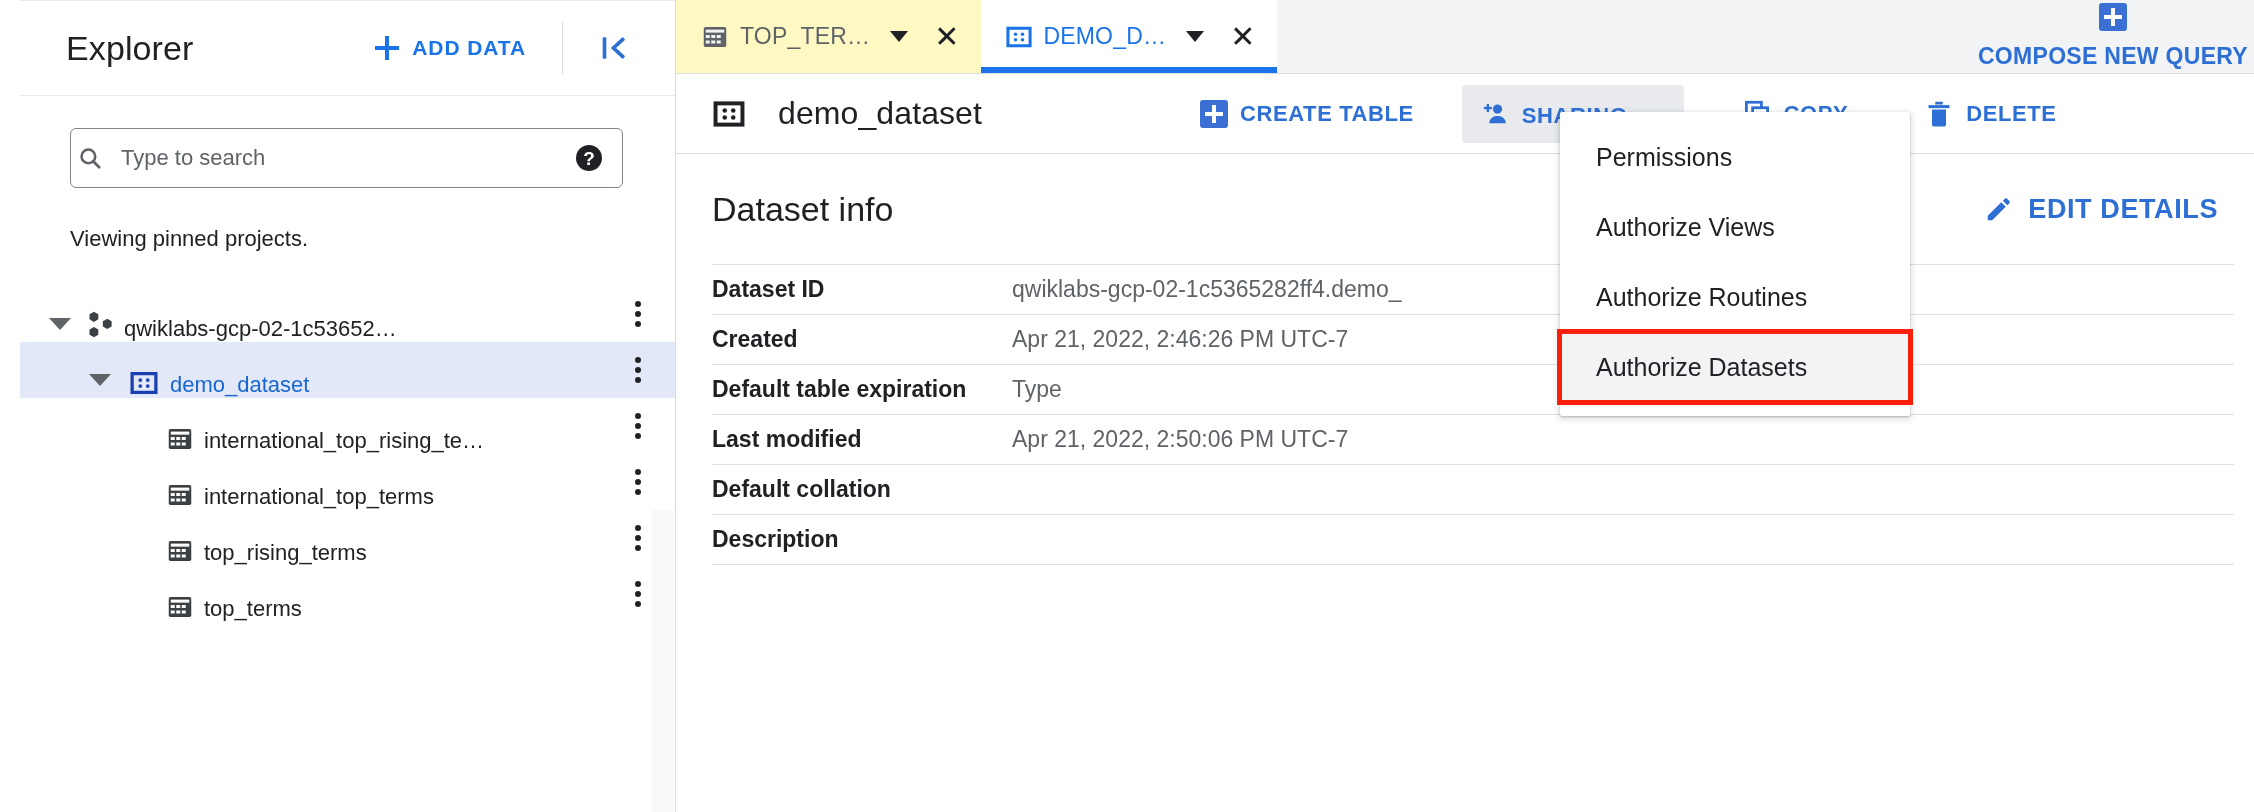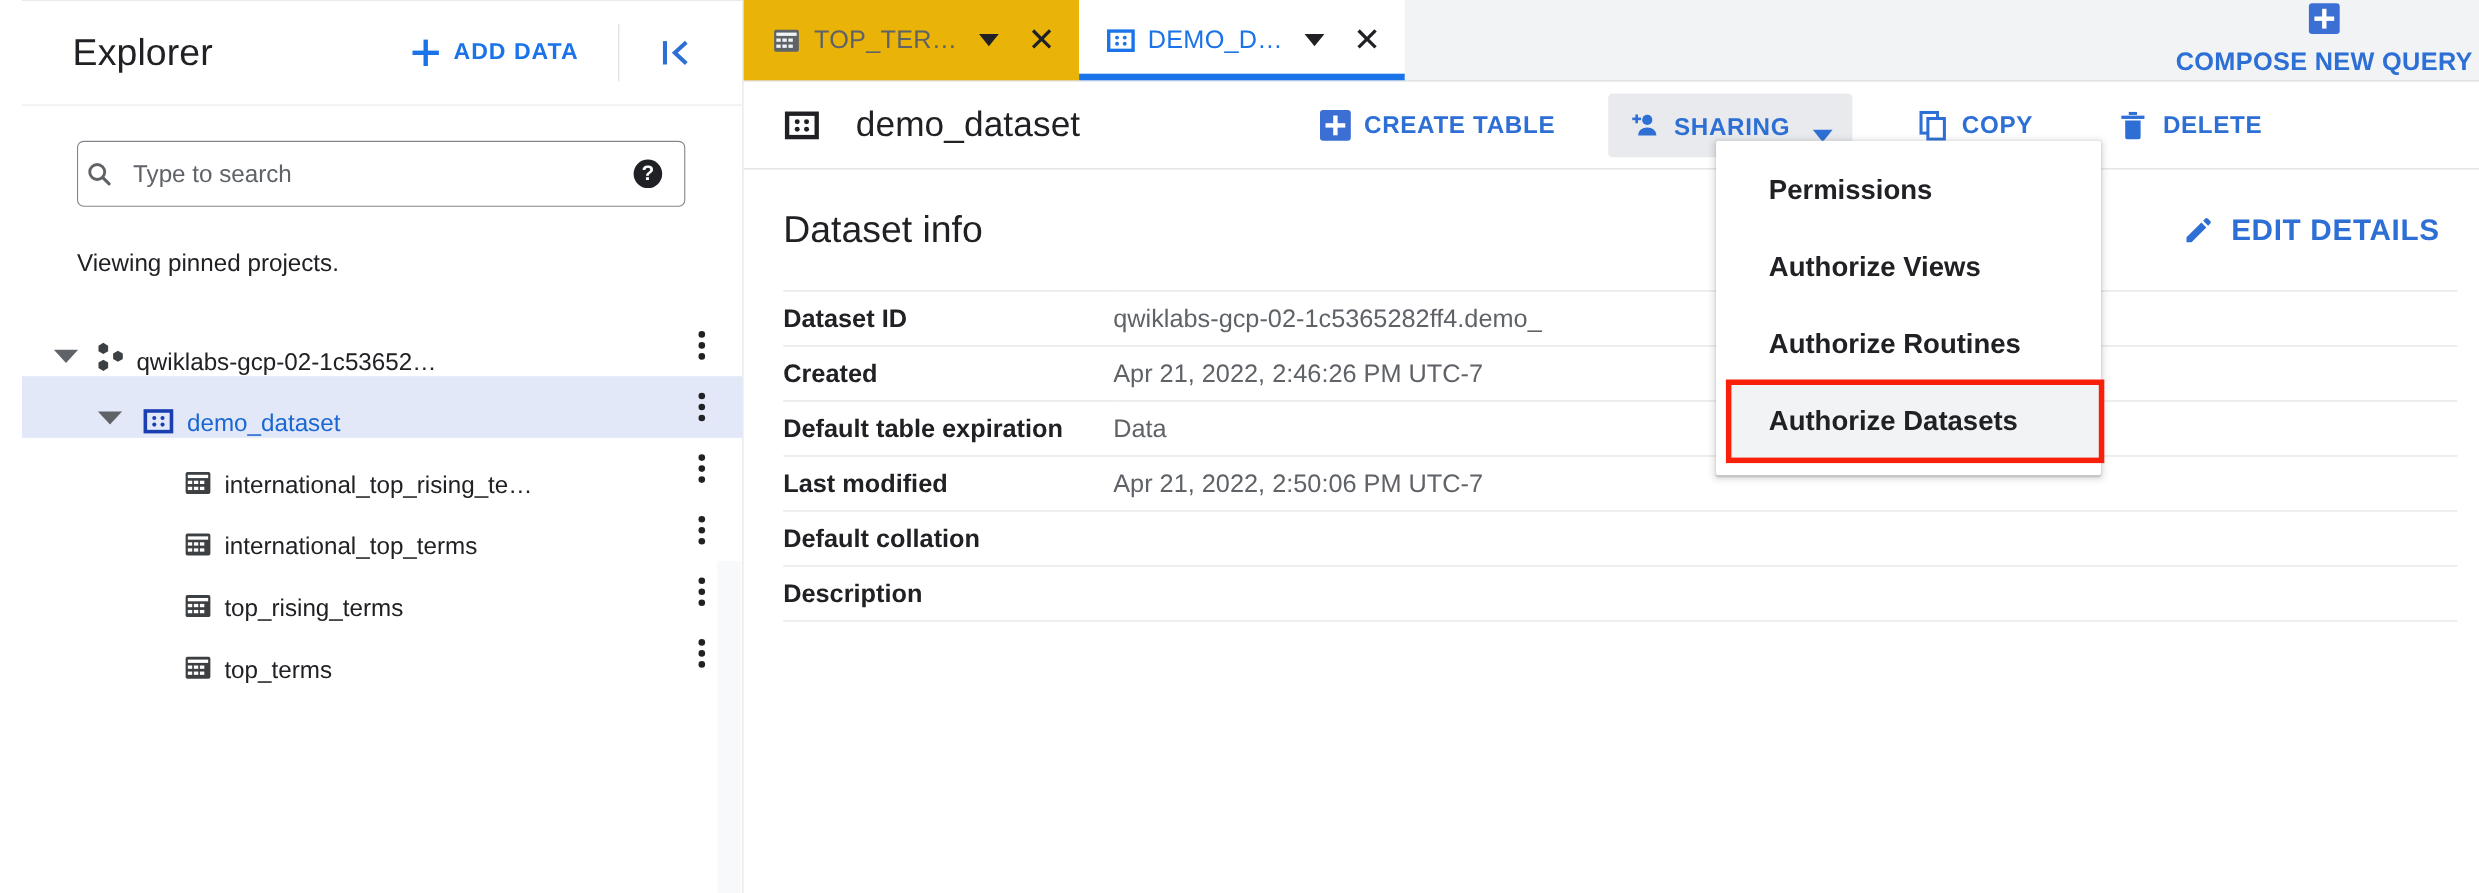--- a/index.html
+++ b/index.html
@@ -113,21 +113,21 @@
   .right-panel { flex: 1; display: flex; flex-direction: column; position: relative; background:#fff; }
 
   .tabbar {
     height: 74px; min-height: 74px; background: #f1f3f4;
     display: flex; align-items: stretch; position: relative;
     border-bottom: 1px solid #dadce0;
   }
   .tab {
     display: flex; align-items: center; gap: 10px;
     padding: 0 22px 0 24px; cursor: pointer; position: relative;
-    background: #eab308;
+    background: #fef9c3;
   }
   .tab.active { background: #fff; }
   .tab.active:after {
     content:''; position: absolute; left: 0; right: 0; bottom: 0;
     height: 6px; background: #1a73e8;
   }
   .tab-label {
     font-size: 23px; color: #5f6368; font-weight: 400; letter-spacing: .2px;
     white-space: nowrap;
   }
@@ -197,24 +197,24 @@
   table.info td {
     border-top: 1px solid #e0e0e0;
     font-size: 23px; vertical-align: middle; padding: 0;
   }
   table.info tr:last-child td { border-bottom: 1px solid #e0e0e0; }
   td.k { width: 300px; color: #202124; font-weight: 700; }
   td.v { color: #5f6368; padding-left: 48px; white-space: nowrap; overflow: hidden; }
 
   
   .menu {
-    position: absolute; left: 1540px; top: 128px; width: 350px;
+    position: absolute; left: 1540px; top: 112px; width: 350px;
     background: #fff; border-radius: 2px;
     box-shadow: 0 2px 6px 2px rgba(60,64,67,.15), 0 1px 2px rgba(60,64,67,.3);
-    padding: 10px 0 14px 12px; z-index: 60; font-weight: bold;
+    padding: 10px 0 14px 0; z-index: 60;
   }
   .menu-item {
     height: 70px; display: flex; align-items: center;
     padding-left: 36px; font-size: 25px; color: #202124;
     cursor: pointer; white-space: nowrap;
   }
   .menu-item.hover { background: #f1f3f4; }
   .menu-item.annotated {
     outline: 5px solid #f8200b; outline-offset: -2px;
   }
@@ -512,21 +512,21 @@
           <tr>
             <td class="k">Dataset ID</td>
             <td class="v">qwiklabs-gcp-02-1c5365282ff4.demo_</td>
           </tr>
           <tr>
             <td class="k">Created</td>
             <td class="v">Apr 21, 2022, 2:46:26 PM UTC-7</td>
           </tr>
           <tr>
             <td class="k">Default table expiration</td>
-            <td class="v">Data</td>
+            <td class="v">Type</td>
           </tr>
           <tr>
             <td class="k">Last modified</td>
             <td class="v">Apr 21, 2022, 2:50:06 PM UTC-7</td>
           </tr>
           <tr>
             <td class="k">Default collation</td>
             <td class="v"></td>
           </tr>
           <tr>

